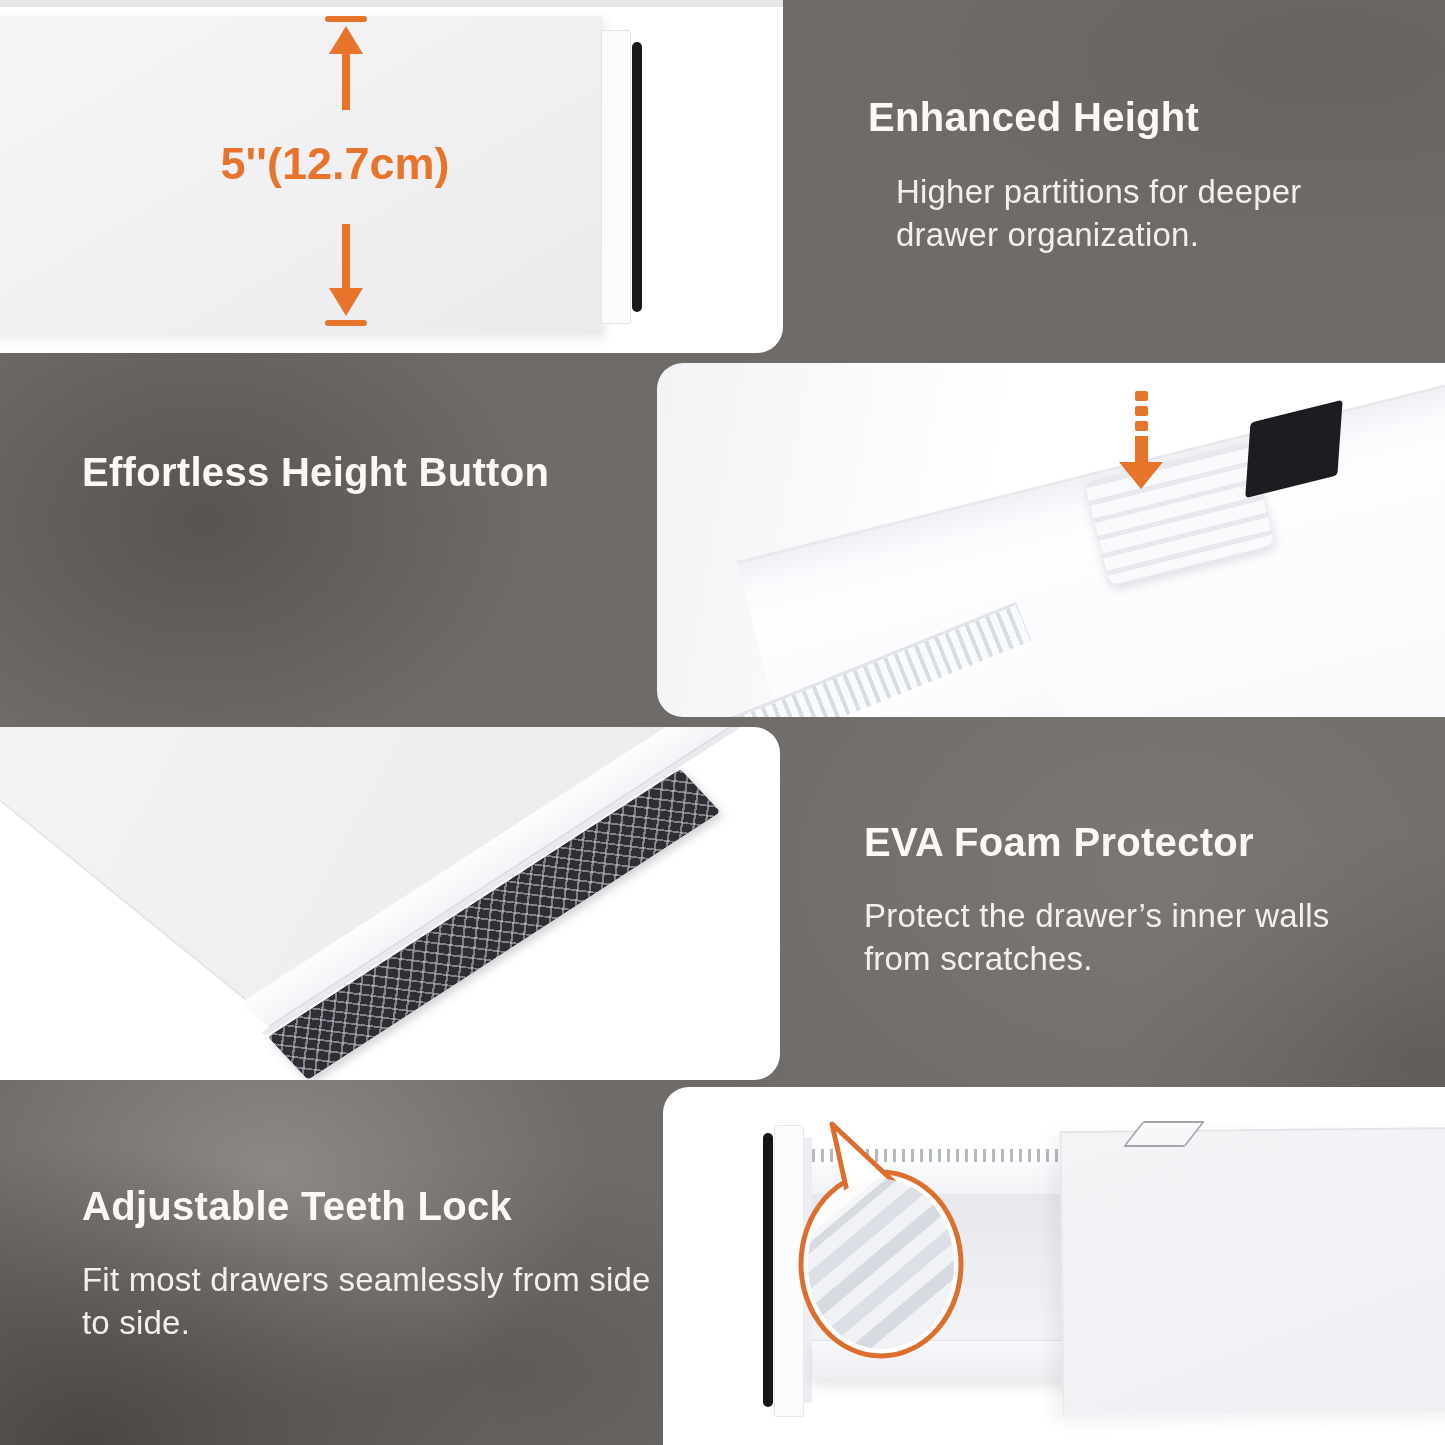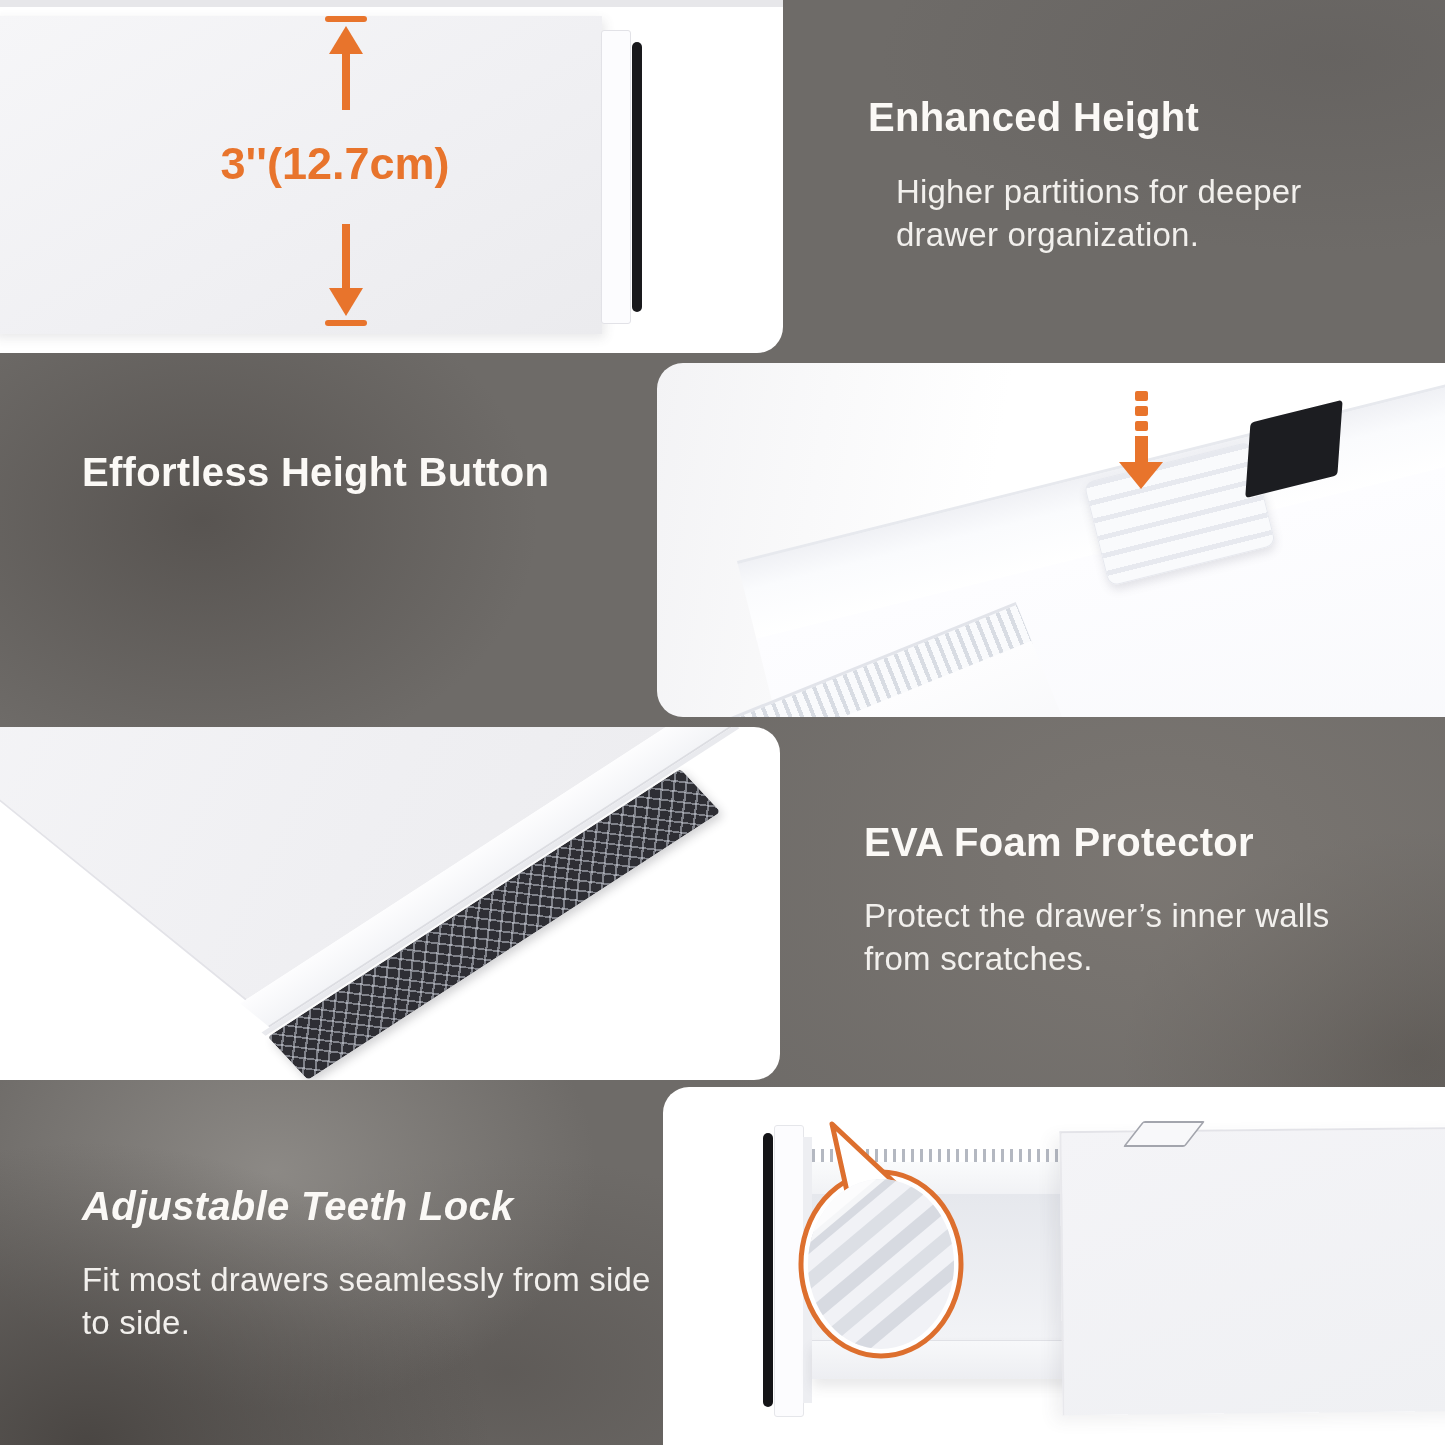--- a/index.html
+++ b/index.html
@@ -18,21 +18,21 @@
   
   .card{position:absolute;background:#fff;overflow:hidden;}
   .card1{left:0;top:0;width:783px;height:353px;border-radius:0 0 26px 0;}
   .card2{left:657px;top:363px;width:788px;height:354px;border-radius:26px 0 0 26px;
          background:linear-gradient(100deg,#f3f3f5 0%,#ffffff 42%);}
   .card3{left:0;top:727px;width:780px;height:353px;border-radius:0 26px 26px 0;}
   .card4{left:663px;top:1087px;width:782px;height:358px;border-radius:26px 0 0 0;}
   
   .title{position:absolute;margin:0;color:#fbf9f6;font-weight:bold;font-size:40px;line-height:1.12;letter-spacing:.3px;}
   .title1{left:868px;top:95px;} .title2{left:82px;top:450px;}
-  .title3{left:864px;top:820px;} .title4{left:82px;top:1184px;font-style:italic;}
+  .title3{left:864px;top:820px;} .title4{left:82px;top:1184px;}
   .body{position:absolute;margin:0;color:#f2f0ed;font-size:33px;line-height:43px;letter-spacing:.2px;}
   .body1{left:896px;top:170px;width:480px;} .body2{left:82px;top:524px;width:515px;}
   .body3{left:864px;top:894px;width:525px;} .body4{left:82px;top:1258px;width:570px;}
   
   .c1-top{position:absolute;left:0;top:0;width:100%;height:7px;background:#e7e7ea;}
   .c1-panel{position:absolute;left:-8px;top:16px;width:610px;height:318px;
       background:linear-gradient(150deg,#f6f6f8 0%,#f0f0f3 55%,#ebebee 100%);
       box-shadow:3px 4px 10px rgba(70,70,80,.12);}
   .c1-ext{position:absolute;left:601px;top:30px;width:28px;height:292px;background:#fcfcfe;
       border:1px solid #e2e2e7;border-radius:3px;}
@@ -104,21 +104,21 @@
   <div class="bg"></div>
 
   <section class="card card1">
     <div class="c1-top"></div>
     <div class="c1-panel"></div>
     <div class="c1-ext"></div>
     <div class="c1-black"></div>
     <div class="dim-tick tick-top"></div>
     <div class="dim-head head-up"></div>
     <div class="dim-shaft shaft-top"></div>
-    <div class="dim-label">3''(12.7cm)</div>
+    <div class="dim-label">5''(12.7cm)</div>
     <div class="dim-shaft shaft-bottom"></div>
     <div class="dim-head head-down"></div>
     <div class="dim-tick tick-bottom"></div>
   </section>
   <h2 class="title title1">Enhanced Height</h2>
   <p class="body body1">Higher partitions for deeper drawer organization.</p>
 
   <section class="card card2">
     <div class="bar2">
       <div class="bar2-top"></div>

